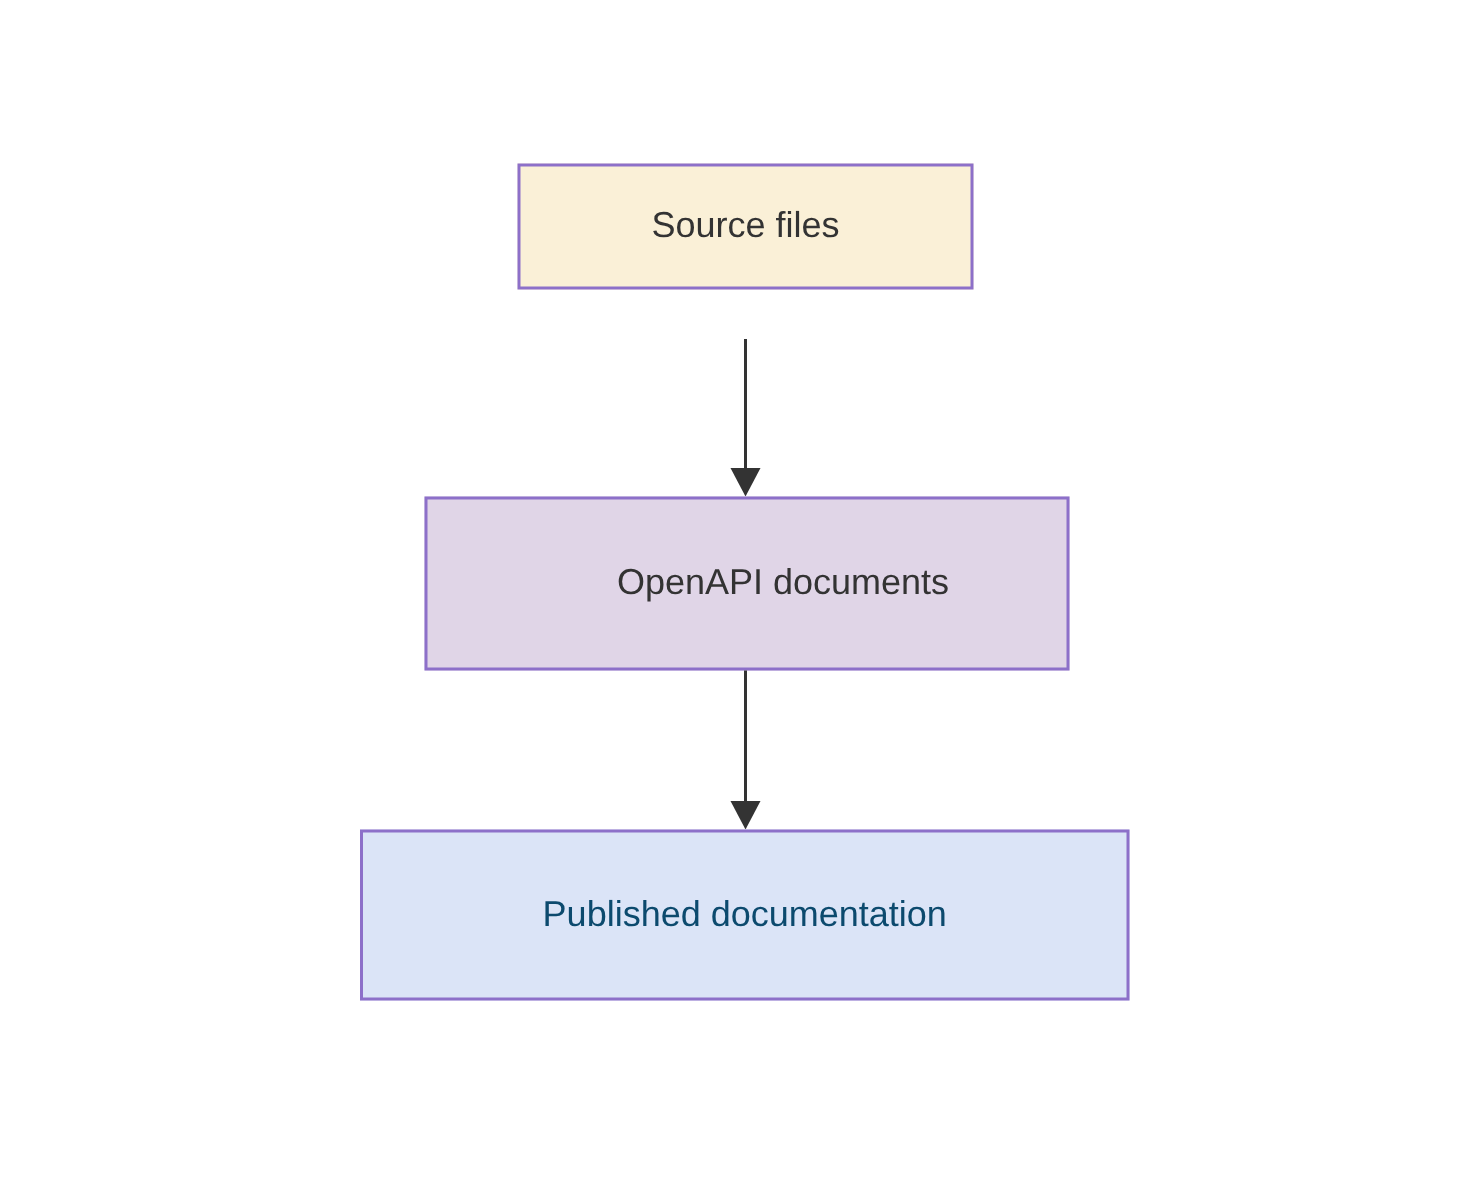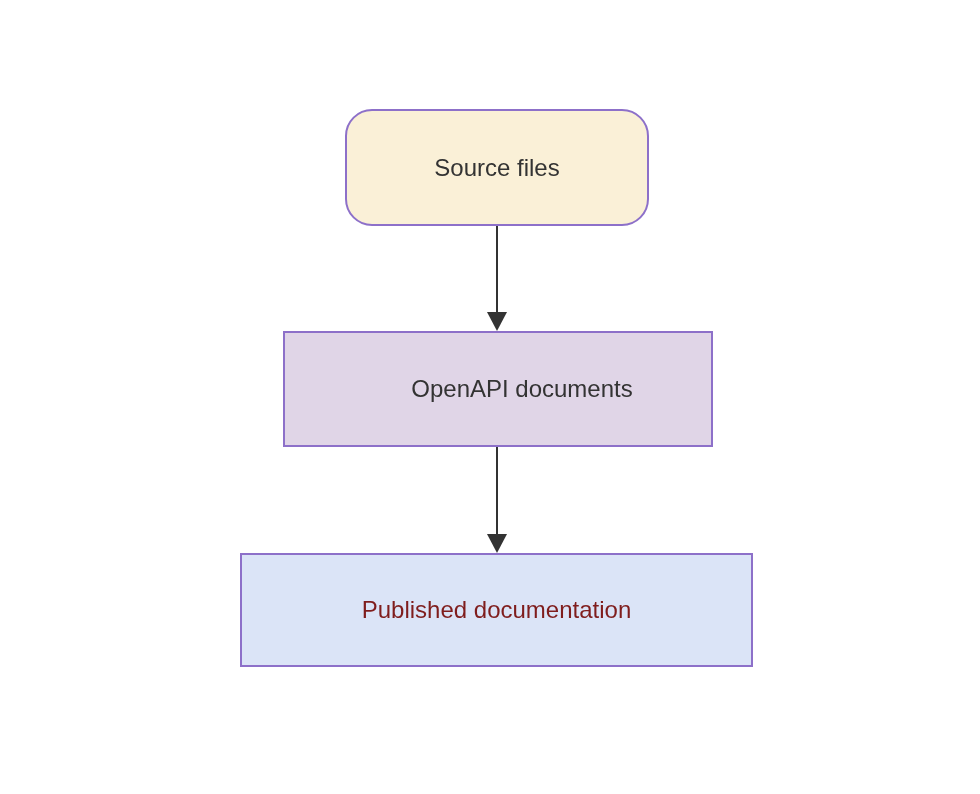--- a/index.html
+++ b/index.html
@@ -19,21 +19,21 @@
     position: absolute;
     box-sizing: border-box;
     border: 2px solid #8d70c9;
     display: flex;
     align-items: center;
     justify-content: center;
     font-size: 24px;
     color: #333333;
     text-align: center;
   }
-  .node-1 { left: 345px; top: 109px;  width: 304px; height: 117px; border-radius: 27px; }
+  .node-1 { left: 345px; top: 109px;  width: 304px; height: 84px; }
   .node-2 { left: 283px; top: 331px;  width: 430px; height: 116px; }
   .node-3 { left: 240px; top: 553px;  width: 513px; height: 114px; }
   .edge {
     position: absolute;
     overflow: visible;
   }
   .edge-1 { left: 485px; top: 226px; }
   .edge-2 { left: 485px; top: 447px; }
   .edge line    { stroke: #333333; stroke-width: 2; }
   .edge polygon { fill: #333333; }
@@ -54,17 +54,17 @@
 
   <div class="node node-2" style="background: rgb(224, 213, 231); border-color: rgb(141, 112, 201); color: rgb(51, 51, 51); padding-left: 48px;">
     <span>OpenAPI documents</span>
   </div>
 
   <svg class="edge edge-2" width="24" height="106" xmlns="http://www.w3.org/2000/svg">
     <line x1="12" y1="0" x2="12" y2="90" stroke="#333333"></line>
     <polygon points="2,87 22,87 12,106" fill="#333333"></polygon>
   </svg>
 
-  <div class="node node-3" style="background: rgb(219, 228, 247); border-color: rgb(141, 112, 201); color: #7f1d1d;">
+  <div class="node node-3" style="background: rgb(219, 228, 247); border-color: rgb(141, 112, 201); color: #0c4a6e;">
     <span>Published documentation</span>
   </div>
 
 </div>
 
 </body></html>

